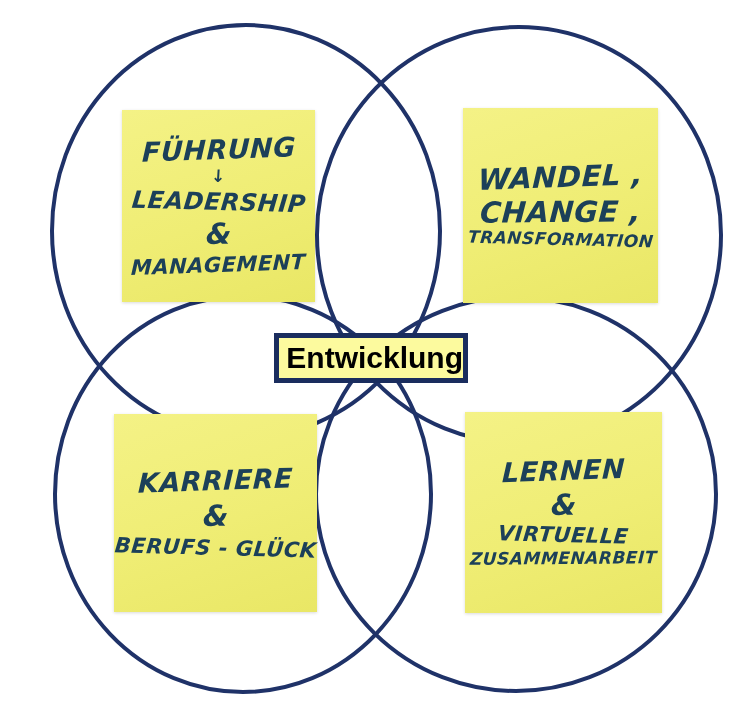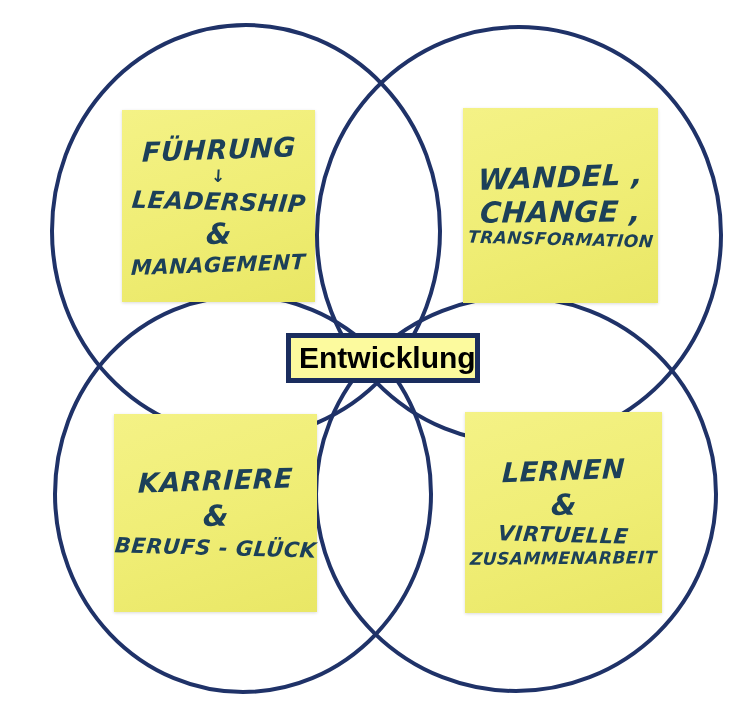--- a/index.html
+++ b/index.html
@@ -63,29 +63,28 @@
   .ln-amp{font-size:29px;line-height:0.95;}
   .ln-arrow{font-size:17px;line-height:0.8;}
   .note-tl{left:122px;top:110px;width:193px;height:192px;}
   .note-tr{left:463px;top:108px;width:195px;height:195px;}
   .note-bl{left:114px;top:414px;width:203px;height:198px;gap:6px;}
   .note-br{left:465px;top:412px;width:197px;height:201px;}
   .note-tr .ln-xl{font-size:29px;}
   .note-bl .ln-xl{font-size:27px;}
   .center-box{
     position:absolute;
-    left:286px;top:333px;
+    left:274px;top:333px;
     width:194px;height:50px;
     box-sizing:border-box;
     background:var(--center-fill);
     border:5px solid var(--center-border);
     display:flex;
     align-items:center;
-    justify-content:flex-start;
-    padding-left:8px;
+    justify-content:flex-end;
   }
   .center-box .label{
     font-family:"Liberation Sans", sans-serif;
     font-weight:700;
     font-size:30px;
     color:var(--center-text);
     letter-spacing:0px;
     line-height:1;
   }
 </style>

